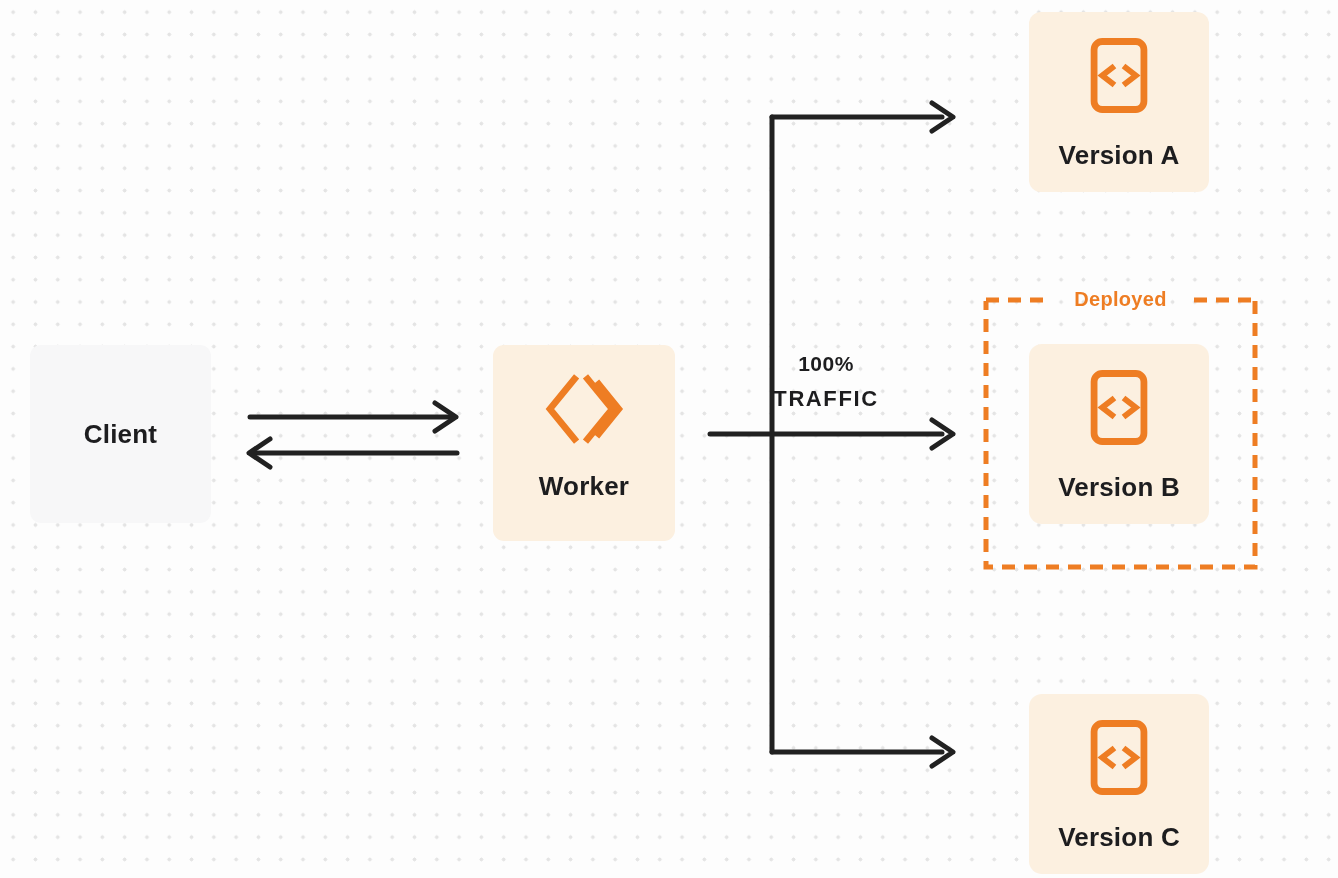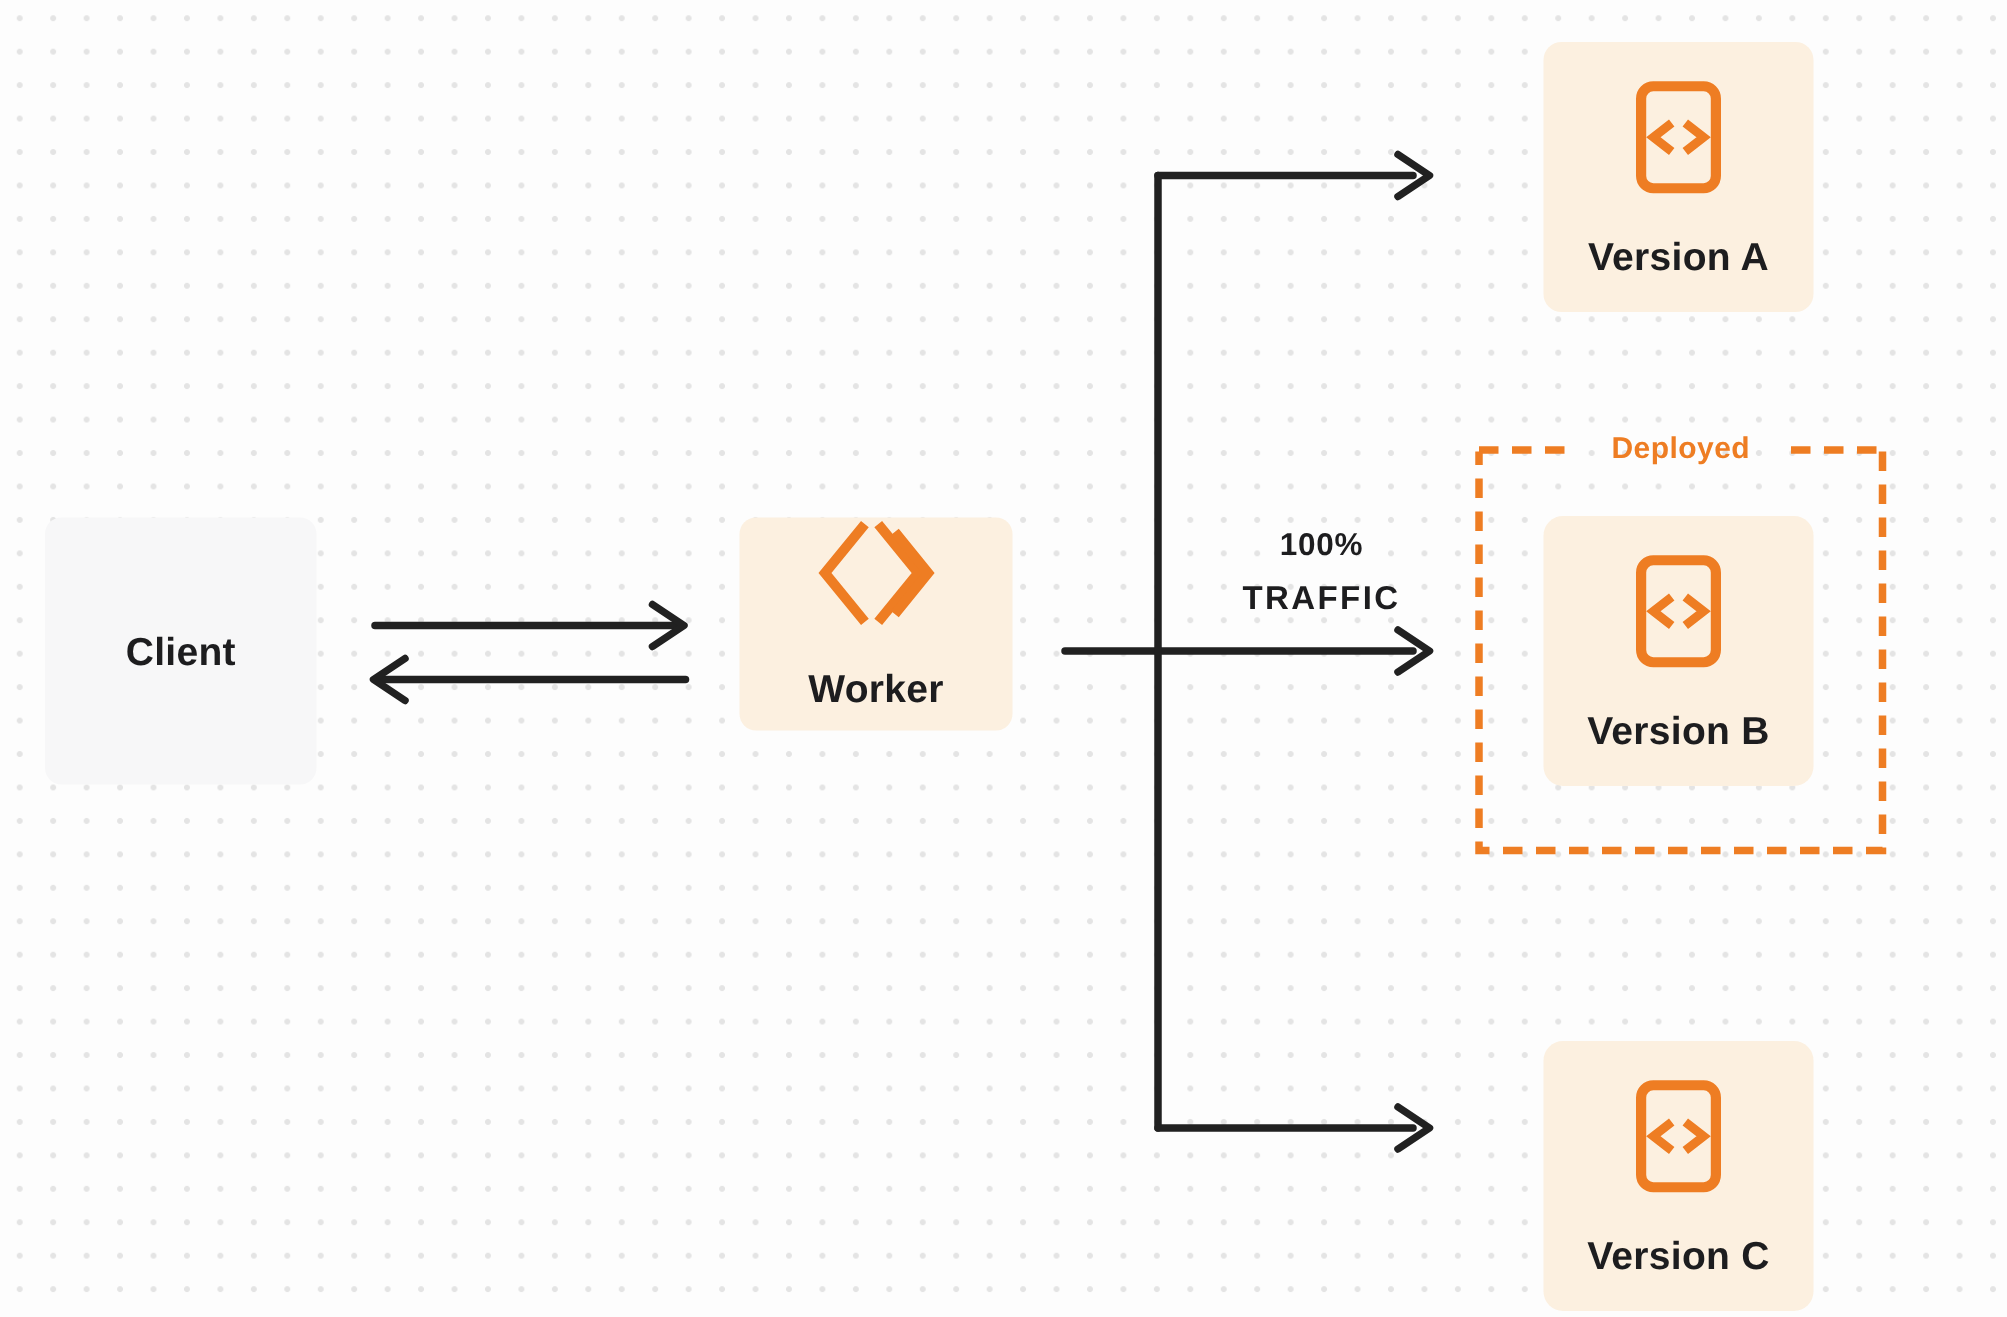--- a/index.html
+++ b/index.html
@@ -54,45 +54,46 @@
     white-space: nowrap;
   }
   .client-node {
     left: 30px; top: 345px;
     width: 181px; height: 178px;
     background: var(--client-bg, #f7f7f8);
     justify-content: center;
   }
   .worker-node {
     left: 493px; top: 345px;
-    width: 182px; height: 142px;
+    width: 182px; height: 196px;
     background: var(--card-bg, #fcf0e0);
+    padding-top: 27px;
   }
   .worker-node .label { margin-top: 25px; }
   .version-node {
     width: 180px; height: 180px;
     background: var(--card-bg, #fcf0e0);
     border-radius: 13px;
     padding-top: 25px;
   }
   .version-node .label { margin-top: 26px; }
-  .version-a { left: 1029px; top: 28px; border-radius: 12px; }
+  .version-a { left: 1029px; top: 12px; border-radius: 12px; }
   .version-b { left: 1029px; top: 344px; }
   .version-c { left: 1029px; top: 662px; margin-top: 32px; }
   .icon-workers { width: 80px; height: 74px; display: block; }
   .icon-codefile { width: 58px; height: 77px; display: block; }
   .icon-stroke {
     fill: none;
     stroke: var(--accent, #ee7d23);
     stroke-linecap: butt;
     stroke-linejoin: miter;
   }
   .traffic-label {
     position: absolute;
-    left: 811px; top: 352px;
+    left: 756px; top: 352px;
     width: 140px;
     display: flex;
     flex-direction: column;
     align-items: center;
     gap: 10px;
     color: var(--text, #1d1d1f);
     font-weight: 700;
   }
   .traffic-label .line1 { font-size: 21px; letter-spacing: 0.5px; }
   .traffic-label .line2 { font-size: 22px; letter-spacing: 1.6px; }

